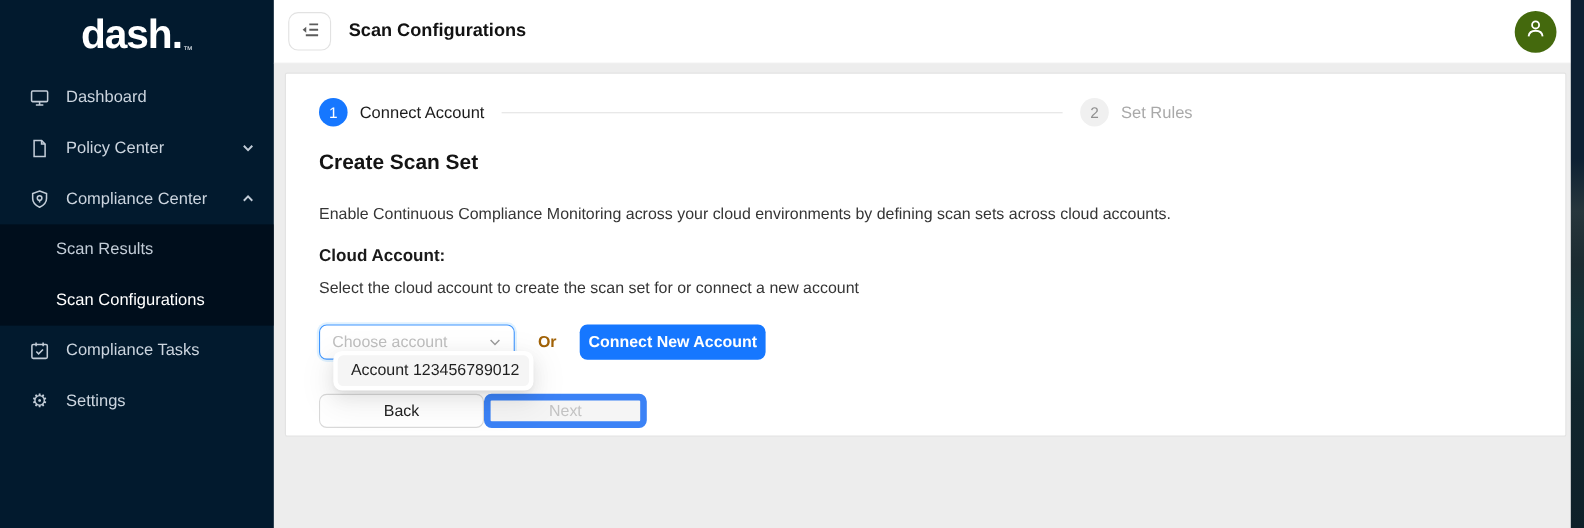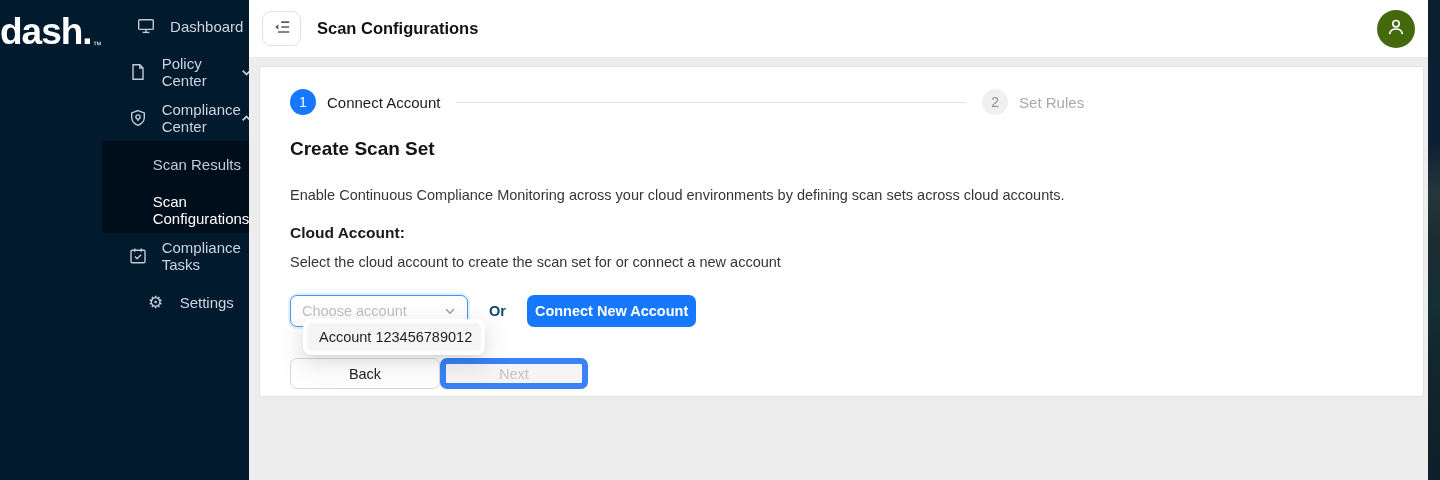--- a/index.html
+++ b/index.html
@@ -2,25 +2,25 @@
 <html><head>
 <meta charset="utf-8">
 <style>
   * { box-sizing: border-box; margin: 0; padding: 0; }
   html, body { width: 1440px; height: 480px; overflow: hidden; }
   body { font-family: "Liberation Sans", sans-serif; background: #ededed; }
 
   .app { display: flex; width: 1440px; height: 480px; }
 
   
-  .sidebar { width: 249px; flex-shrink: 0; background: #021a2e; color: #ccd5df; display: flex; flex-direction: row; }
+  .sidebar { width: 249px; flex-shrink: 0; background: #021a2e; color: #ccd5df; display: flex; flex-direction: column; }
   .logo { text-align: center; padding: 12px 0 10px; color: #fff; font-size: 37px; font-weight: 700; letter-spacing: -1px; line-height: 1.1; }
   .logo .tm { font-size: 9px; font-weight: 400; letter-spacing: 0; vertical-align: -4px; margin-left: 1px; color: #e8edf2; }
   .nav { margin-top: 3px; }
-  .nav-item { display: flex; align-items: center; height: 46px; padding: 0 18px 0 27px; font-size: 15px; color: #ccd5df; cursor: pointer; justify-content: center; }
+  .nav-item { display: flex; align-items: center; height: 46px; padding: 0 18px 0 27px; font-size: 15px; color: #ccd5df; cursor: pointer; }
   .nav-item .nav-icon { width: 18px; height: 18px; margin-right: 15px; display: inline-flex; align-items: center; justify-content: center; color: #c2ccd7; flex-shrink: 0; }
   .nav-item .nav-icon svg { display: block; }
   .nav-item .chev { margin-left: auto; display: inline-flex; color: #c2ccd7; }
   .gear-glyph { font-size: 17px; line-height: 1; color: #c2ccd7; }
   .submenu { background: #000e1c; }
   .sub-item { display: flex; align-items: center; height: 46px; padding-left: 51px; font-size: 15px; color: #c3cdd8; cursor: pointer; }
   .sub-item.active { color: #ffffff; }
 
   
   .edge-strip { width: 12px; flex-shrink: 0; background: linear-gradient(180deg, #0d2033 0%, #0d2033 30%, #27363c 40%, #1c2b31 50%, #143036 62%, #12262e 75%, #0e2029 100%); }
@@ -49,21 +49,21 @@
   
   .page-title { margin-top: 23px; font-size: 19px; font-weight: 700; color: #141414; }
   .page-desc { margin-top: 27px; font-size: 14.5px; color: #353535; }
   .section-title { margin-top: 21px; font-size: 15.5px; font-weight: 700; color: #1a1a1a; }
   .section-hint { margin-top: 12px; font-size: 14.5px; color: #353535; }
 
   .select-row { margin-top: 25px; display: flex; align-items: center; }
   .select { width: 178px; height: 32px; background: #fff; border: 1px solid #4096ff; border-radius: 7px; box-shadow: 0 0 0 2px rgba(5,145,255,0.12); display: flex; align-items: center; padding: 0 11px; cursor: pointer; }
   .select-placeholder { flex: 1; font-size: 14.5px; color: #bfbfbf; }
   .select-arrow { color: #9b9b9b; display: inline-flex; }
-  .or-label { margin: 0 21px; font-size: 14.5px; font-weight: 700; color: #0c4a6e; }
+  .or-label { margin: 0 21px; font-size: 14.5px; font-weight: 700; color: #a16207; }
   .btn-primary { height: 32px; padding: 0 8px; background: #1677ff; color: #fff; border: none; border-radius: 7px; font-size: 14.5px; font-weight: 600; font-family: inherit; cursor: pointer; }
 
   
   .dropdown { position: absolute; left: 43px; top: 252px; width: 182px; background: #fff; border-radius: 8px; padding: 4px; box-shadow: 0 6px 16px rgba(0,0,0,0.08), 0 3px 6px -4px rgba(0,0,0,0.12), 0 9px 28px 8px rgba(0,0,0,0.05); z-index: 10; }
   .dropdown-option { background: #f5f5f5; border-radius: 5px; padding: 6px 12px; font-size: 14.5px; color: #1f1f1f; cursor: pointer; white-space: nowrap; }
 
   
   .footer-row { margin-top: 31px; display: flex; align-items: center; }
   .btn-back { width: 150px; height: 31px; background: #fff; border: 1px solid #d9d9d9; border-radius: 7px; font-size: 14.5px; color: #222; font-family: inherit; cursor: pointer; }
   .btn-next { width: 148px; height: 31px; background: #f5f5f5; border: 6px solid #3b82f6; border-radius: 7px; font-size: 14.5px; color: #c3c3c3; font-family: inherit; cursor: not-allowed; }

